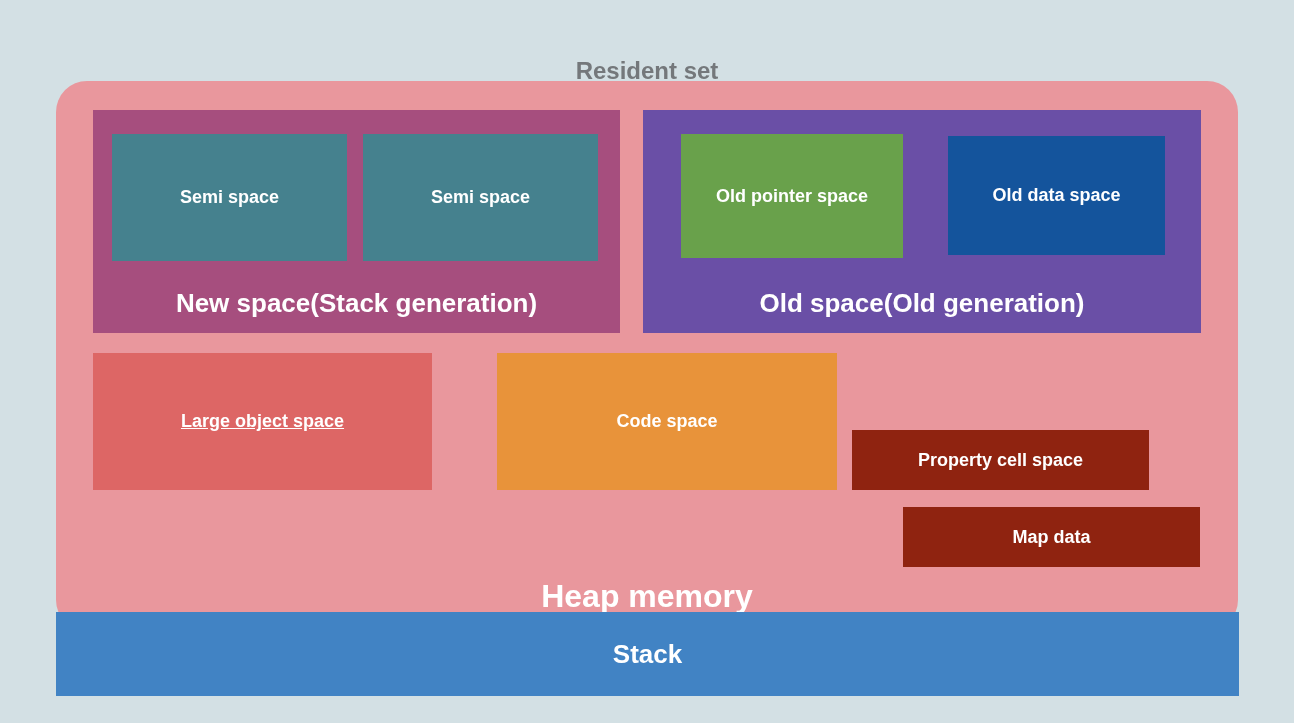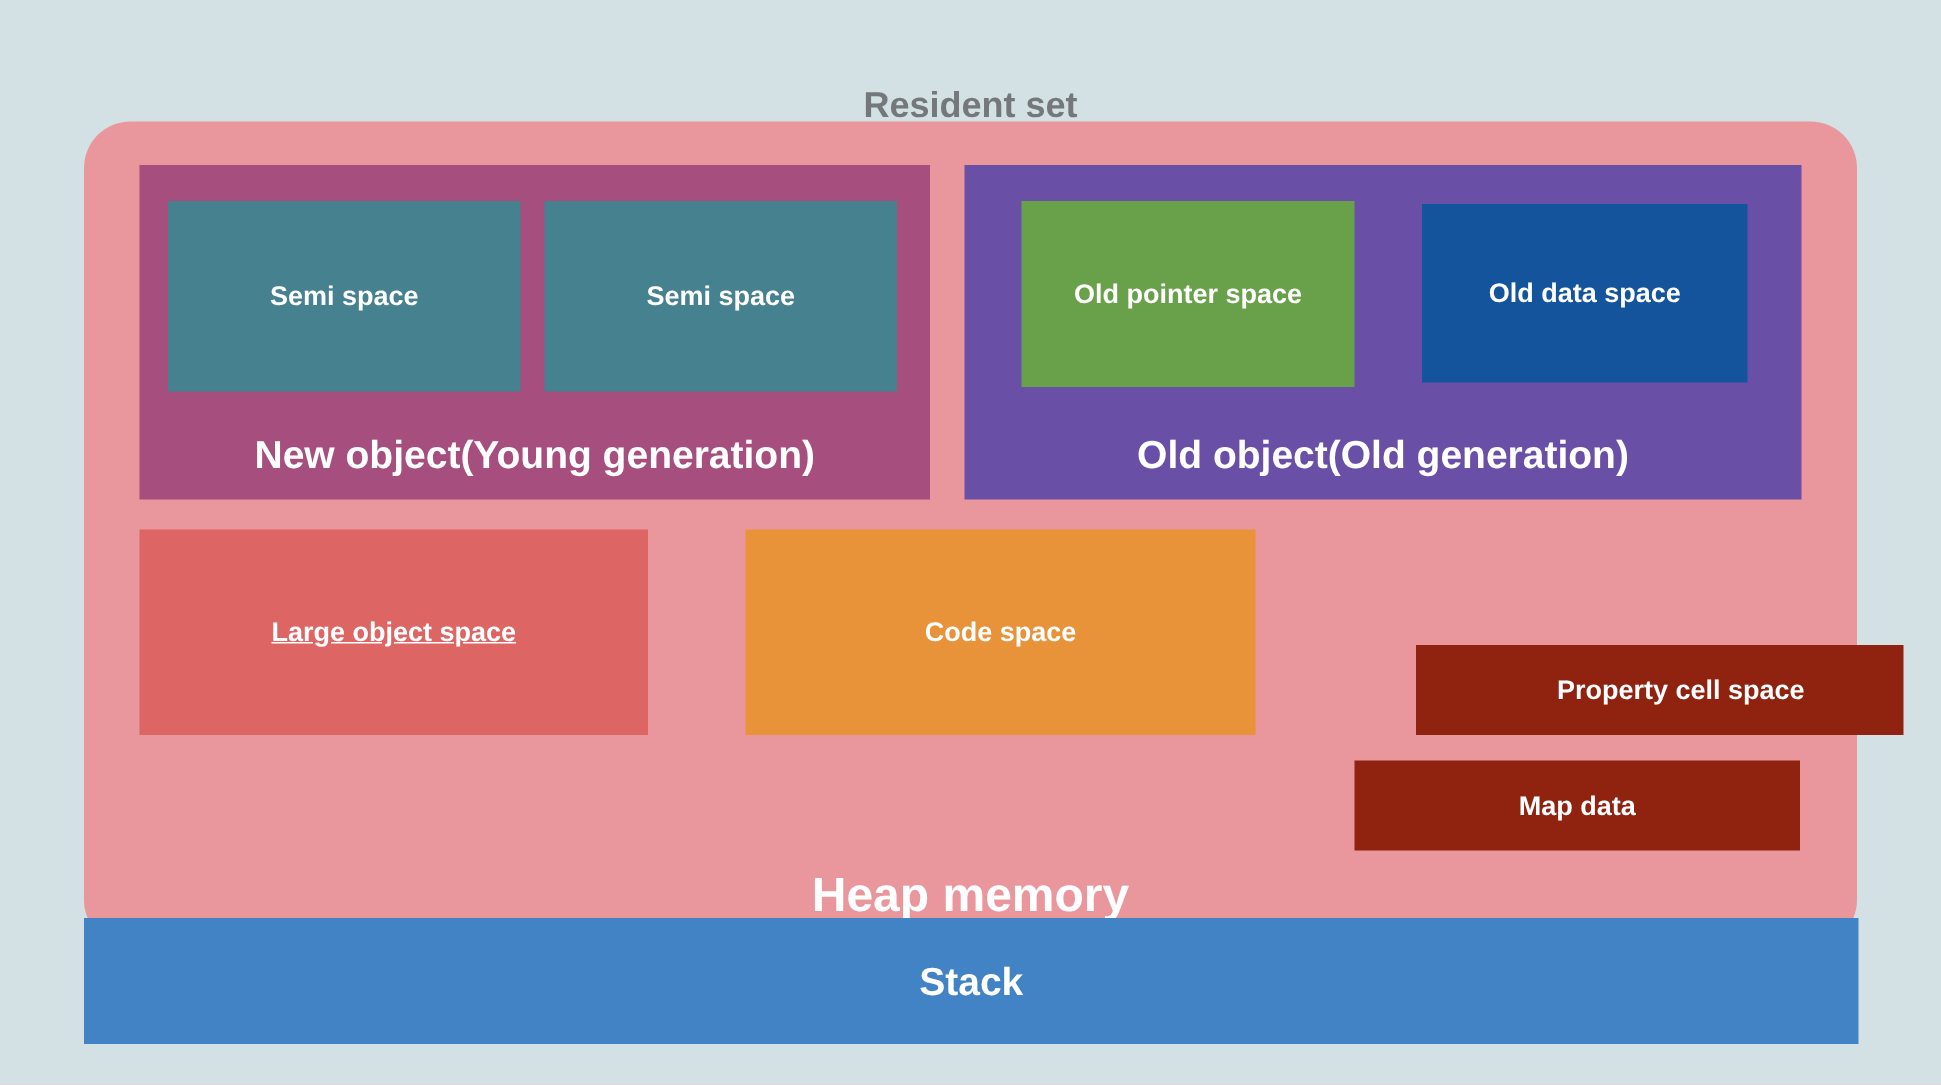--- a/index.html
+++ b/index.html
@@ -72,21 +72,21 @@
     color: var(--color-box_text, #ffffff);
     text-align: center;
   }
   .semi-1 { left: 19px;  top: 24px; width: 235px; height: 127px; background: var(--color-semi_space, #45818e); }
   .semi-2 { left: 270px; top: 24px; width: 235px; height: 127px; background: var(--color-semi_space, #45818e); }
   .old-pointer { left: 38px;  top: 24px; width: 222px; height: 124px; background: var(--color-old_pointer_space, #69a14b); }
   .old-data    { left: 305px; top: 26px; width: 217px; height: 119px; background: var(--color-old_data_space, #14549c); }
   .large-object { left: 37px;  top: 272px; width: 339px; height: 137px; background: var(--color-large_object_space, #dd6665); text-decoration: underline; }
   .code-space   { left: 441px; top: 272px; width: 340px; height: 137px; background: var(--color-code_space, #e8933a); }
   .cell-space     { left: 847px; top: 272px; width: 297px; height: 60px; background: var(--color-cell_space, #8f2310); }
-  .property-cell  { left: 888px; top: 349px; width: 297px; height: 60px; background: var(--color-cell_space, #8f2310); padding-left: 28px; }
+  .property-cell  { left: 796px; top: 349px; width: 297px; height: 60px; background: var(--color-cell_space, #8f2310); }
   .map-space      { left: 847px; top: 426px; width: 297px; height: 60px; background: var(--color-cell_space, #8f2310); }
   .heap-label {
     position: absolute;
     left: 0;
     bottom: 16px;
     width: 100%;
     text-align: center;
     font-size: 32px;
     font-weight: bold;
     color: var(--color-box_text, #ffffff);
@@ -114,31 +114,31 @@
 
   <div class="box heap">
 
     <div class="box new-space">
       <div class="inner-box semi-1">
         <span>Semi space</span>
       </div>
       <div class="inner-box semi-2">
         <span>Semi space</span>
       </div>
-      <div class="section-label">New object(Young generation)</div>
+      <div class="section-label">New space(Stack generation)</div>
     </div>
 
     <div class="box old-space">
       <div class="inner-box old-pointer">
         <span>Old pointer space</span>
       </div>
       <div class="inner-box old-data">
         <span>Old data space</span>
       </div>
-      <div class="section-label">Old object(Old generation)</div>
+      <div class="section-label">Old space(Old generation)</div>
     </div>
 
     <div class="inner-box large-object">
       <span>Large object space</span>
     </div>
 
     <div class="inner-box code-space">
       <span>Code space</span>
     </div>
 

